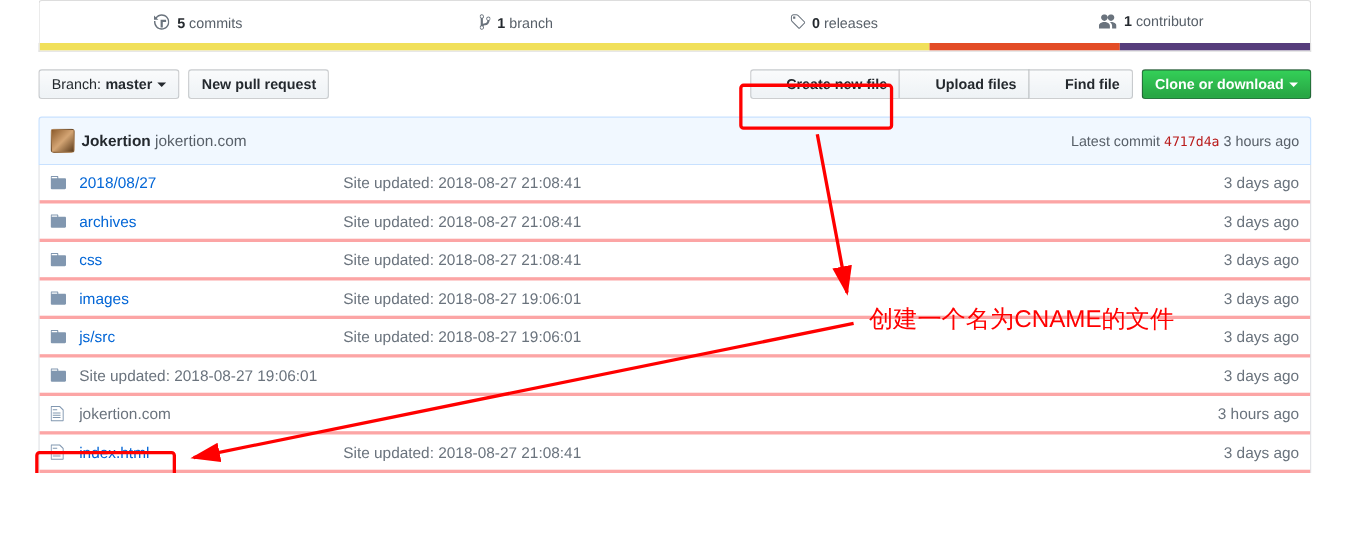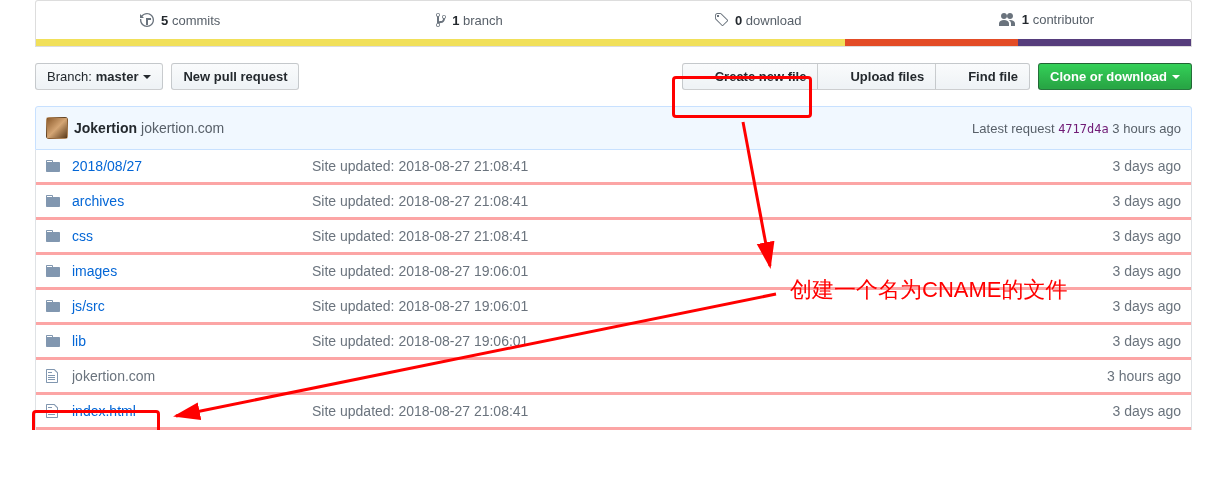--- a/index.html
+++ b/index.html
@@ -94,21 +94,21 @@
     }
     .avatar {
       width: 22px; height: 22px; border-radius: 3px;
       background: linear-gradient(135deg,#8b5a2b 0%, #d4a574 50%, #5a3a1a 100%);
       margin-right: 6px;
       border: 1px solid rgba(0,0,0,0.1);
     }
     .author { font-weight: 600; color: #24292e; margin-right: 4px; }
     .commit-msg { color: #586069; }
     .commit-meta { color: #586069; font-size: 13px; }
-    .sha { color: #701a75; font-family: SFMono-Regular,Consolas,Menlo,monospace; font-size: 12px; }
+    .sha { color: #b91c1c; font-family: SFMono-Regular,Consolas,Menlo,monospace; font-size: 12px; }
 
     
     .files { border: 1px solid #dfe2e5; border-top: none; border-bottom: none; }
     .file-row {
       display: flex;
       align-items: center;
       padding: 8px 10px;
       border-bottom: 3px solid #fca5a5;
       font-size: 14px;
     }
@@ -146,21 +146,21 @@
           <path d="M10 5c0-1.11-.89-2-2-2a1.993 1.993 0 0 0-1 3.72v.3c-.02.52-.23.98-.63 1.38-.4.4-.86.61-1.38.63-.83.02-1.48.16-2 .45V4.72a1.993 1.993 0 0 0-1-3.72C.88 1 0 1.89 0 3a2 2 0 0 0 1 1.72v6.56c-.59.35-1 .99-1 1.72 0 1.11.89 2 2 2 1.11 0 2-.89 2-2 0-.53-.2-1-.53-1.36.09-.06.48-.41.59-.47.25-.11.56-.17.94-.17 1.05-.05 1.95-.45 2.75-1.25S8.95 7.77 9 6.73h-.02C9.59 6.37 10 5.73 10 5zM2 1.8c.66 0 1.2.55 1.2 1.2 0 .65-.55 1.2-1.2 1.2C1.35 4.2.8 3.65.8 3c0-.65.55-1.2 1.2-1.2zm0 12.41c-.66 0-1.2-.55-1.2-1.2 0-.65.55-1.2 1.2-1.2.65 0 1.2.55 1.2 1.2 0 .65-.55 1.2-1.2 1.2zM8 6.21c-.66 0-1.2-.55-1.2-1.2 0-.65.55-1.2 1.2-1.2.65 0 1.2.55 1.2 1.2 0 .65-.55 1.2-1.2 1.2z"></path>
         </svg>
       <span class="num">1</span>
       <span>branch</span>
     </div>
     <div class="stats-item">
       <svg width="14" height="16" viewBox="0 0 14 16">
           <path d="M7.73 1.73C7.26 1.26 6.62 1 5.96 1H3.5C2.13 1 1 2.13 1 3.5v2.47c0 .66.27 1.3.73 1.77l6.06 6.06c.39.39 1.02.39 1.41 0l4.59-4.59a.996.996 0 0 0 0-1.41L7.73 1.73zM2.38 7.09c-.31-.3-.47-.7-.47-1.13V3.5c0-.88.72-1.59 1.59-1.59h2.47c.42 0 .83.16 1.13.47l6.14 6.13-4.73 4.73-6.13-6.15zM3.01 3h2v2H3V3h.01z"></path>
         </svg>
       <span class="num">0</span>
-      <span>download</span>
+      <span>releases</span>
     </div>
     <div class="stats-item">
       <svg class="icon-contrib" width="16" height="14" viewBox="0 0 16 14">
           <path fill="#6a737d" d="M5 0C3.3 0 2 1.3 2 3s1.3 3 3 3 3-1.3 3-3S6.7 0 5 0zm6 0c-1.7 0-3 1.3-3 3s1.3 3 3 3 3-1.3 3-3-1.3-3-3-3zM5 7c-2.8 0-5 1.5-5 3.5V13h10v-2.5C10 8.5 7.8 7 5 7zm6 0c-.4 0-.8 0-1.2.1 1.4.9 2.2 2.1 2.2 3.4V13h4v-2.5C16 8.5 13.8 7 11 7z"></path>
         </svg>
       <span class="num">1</span>
       <span>contributor</span>
     </div>
   </div>
 
@@ -188,21 +188,21 @@
       <span class="caret"></span>
     </button>
   </div>
 
   <div class="commit-tease">
     <div class="avatar"></div>
     <span class="author">Jokertion</span>
     <span class="commit-msg">jokertion.com</span>
     <div class="spacer"></div>
     <span class="commit-meta">
-      <span>Latest request</span>
+      <span>Latest commit</span>
       <span class="sha">4717d4a</span>
       <span>3 hours ago</span>
     </span>
   </div>
 
   <div class="files" id="files">
       <div class="file-row">
         <span class="file-icon">
           <svg width="14" height="16" viewBox="0 0 14 16">
             <path d="M13 4H7V3c0-.66-.31-1-1-1H1c-.55 0-1 .45-1 1v10c0 .55.45 1 1 1h12c.55 0 1-.45 1-1V5c0-.55-.45-1-1-1zM6 4H1V3h5v1z"></path>
@@ -251,21 +251,20 @@
         <span class="file-name"><a href="#">js</a><span class="sep">/</span><a href="#">src</a></span>
         <span class="file-msg">Site updated: 2018-08-27 19:06:01</span>
         <span class="file-age">3 days ago</span>
       </div>
       <div class="file-row">
         <span class="file-icon">
           <svg width="14" height="16" viewBox="0 0 14 16">
             <path d="M13 4H7V3c0-.66-.31-1-1-1H1c-.55 0-1 .45-1 1v10c0 .55.45 1 1 1h12c.55 0 1-.45 1-1V5c0-.55-.45-1-1-1zM6 4H1V3h5v1z"></path>
           </svg>
         </span>
-        <span class="file-name"><a href="#">lib</a></span>
         <span class="file-msg">Site updated: 2018-08-27 19:06:01</span>
         <span class="file-age">3 days ago</span>
       </div>
       <div class="file-row">
         <span class="file-icon">
           <svg width="12" height="16" viewBox="0 0 12 16">
             <path d="M6 5H2V4h4v1zM2 8h7V7H2v1zm0 2h7V9H2v1zm0 2h7v-1H2v1zm10-7.5V14c0 .55-.45 1-1 1H1c-.55 0-1-.45-1-1V2c0-.55.45-1 1-1h7.5L12 4.5zM11 5L8 2H1v12h10V5z"></path>
           </svg>
         </span>
         <span class="file-msg">jokertion.com</span>

